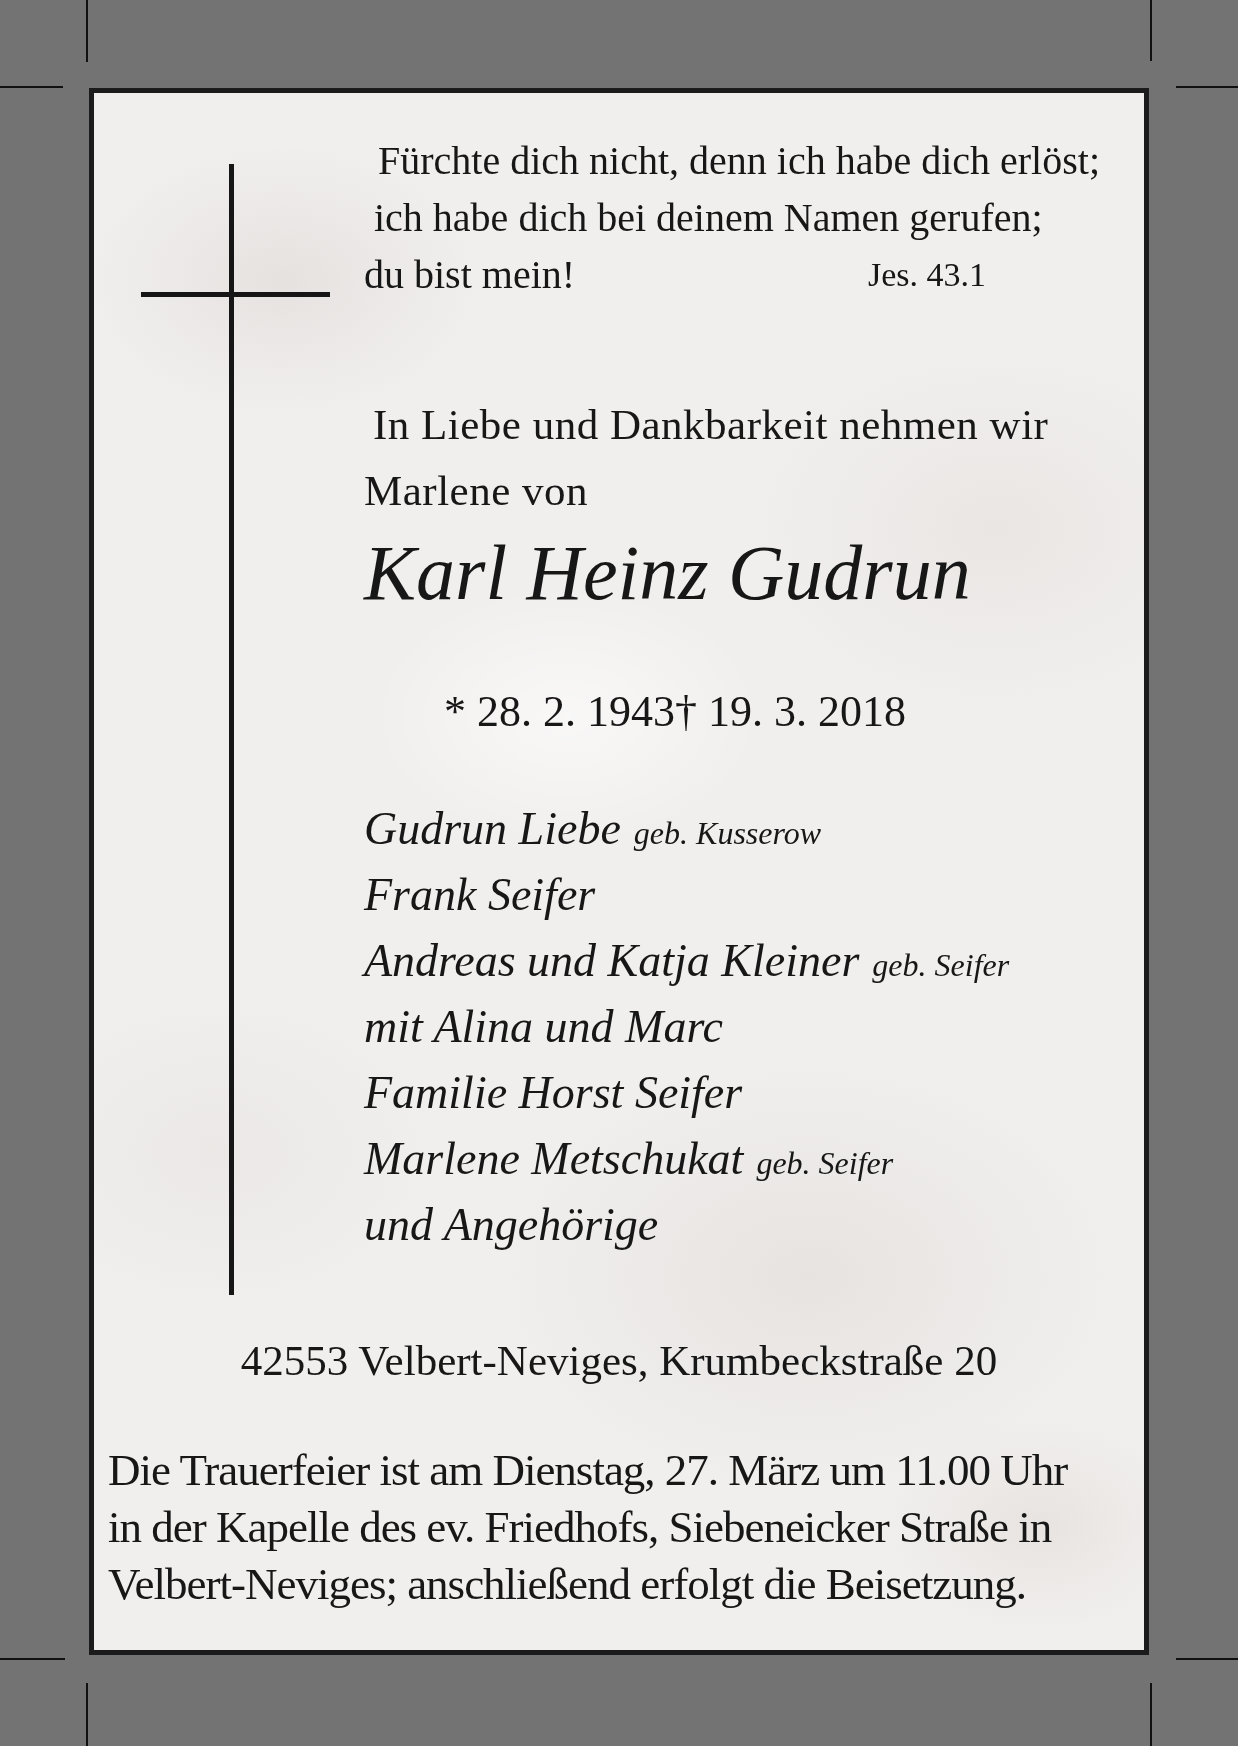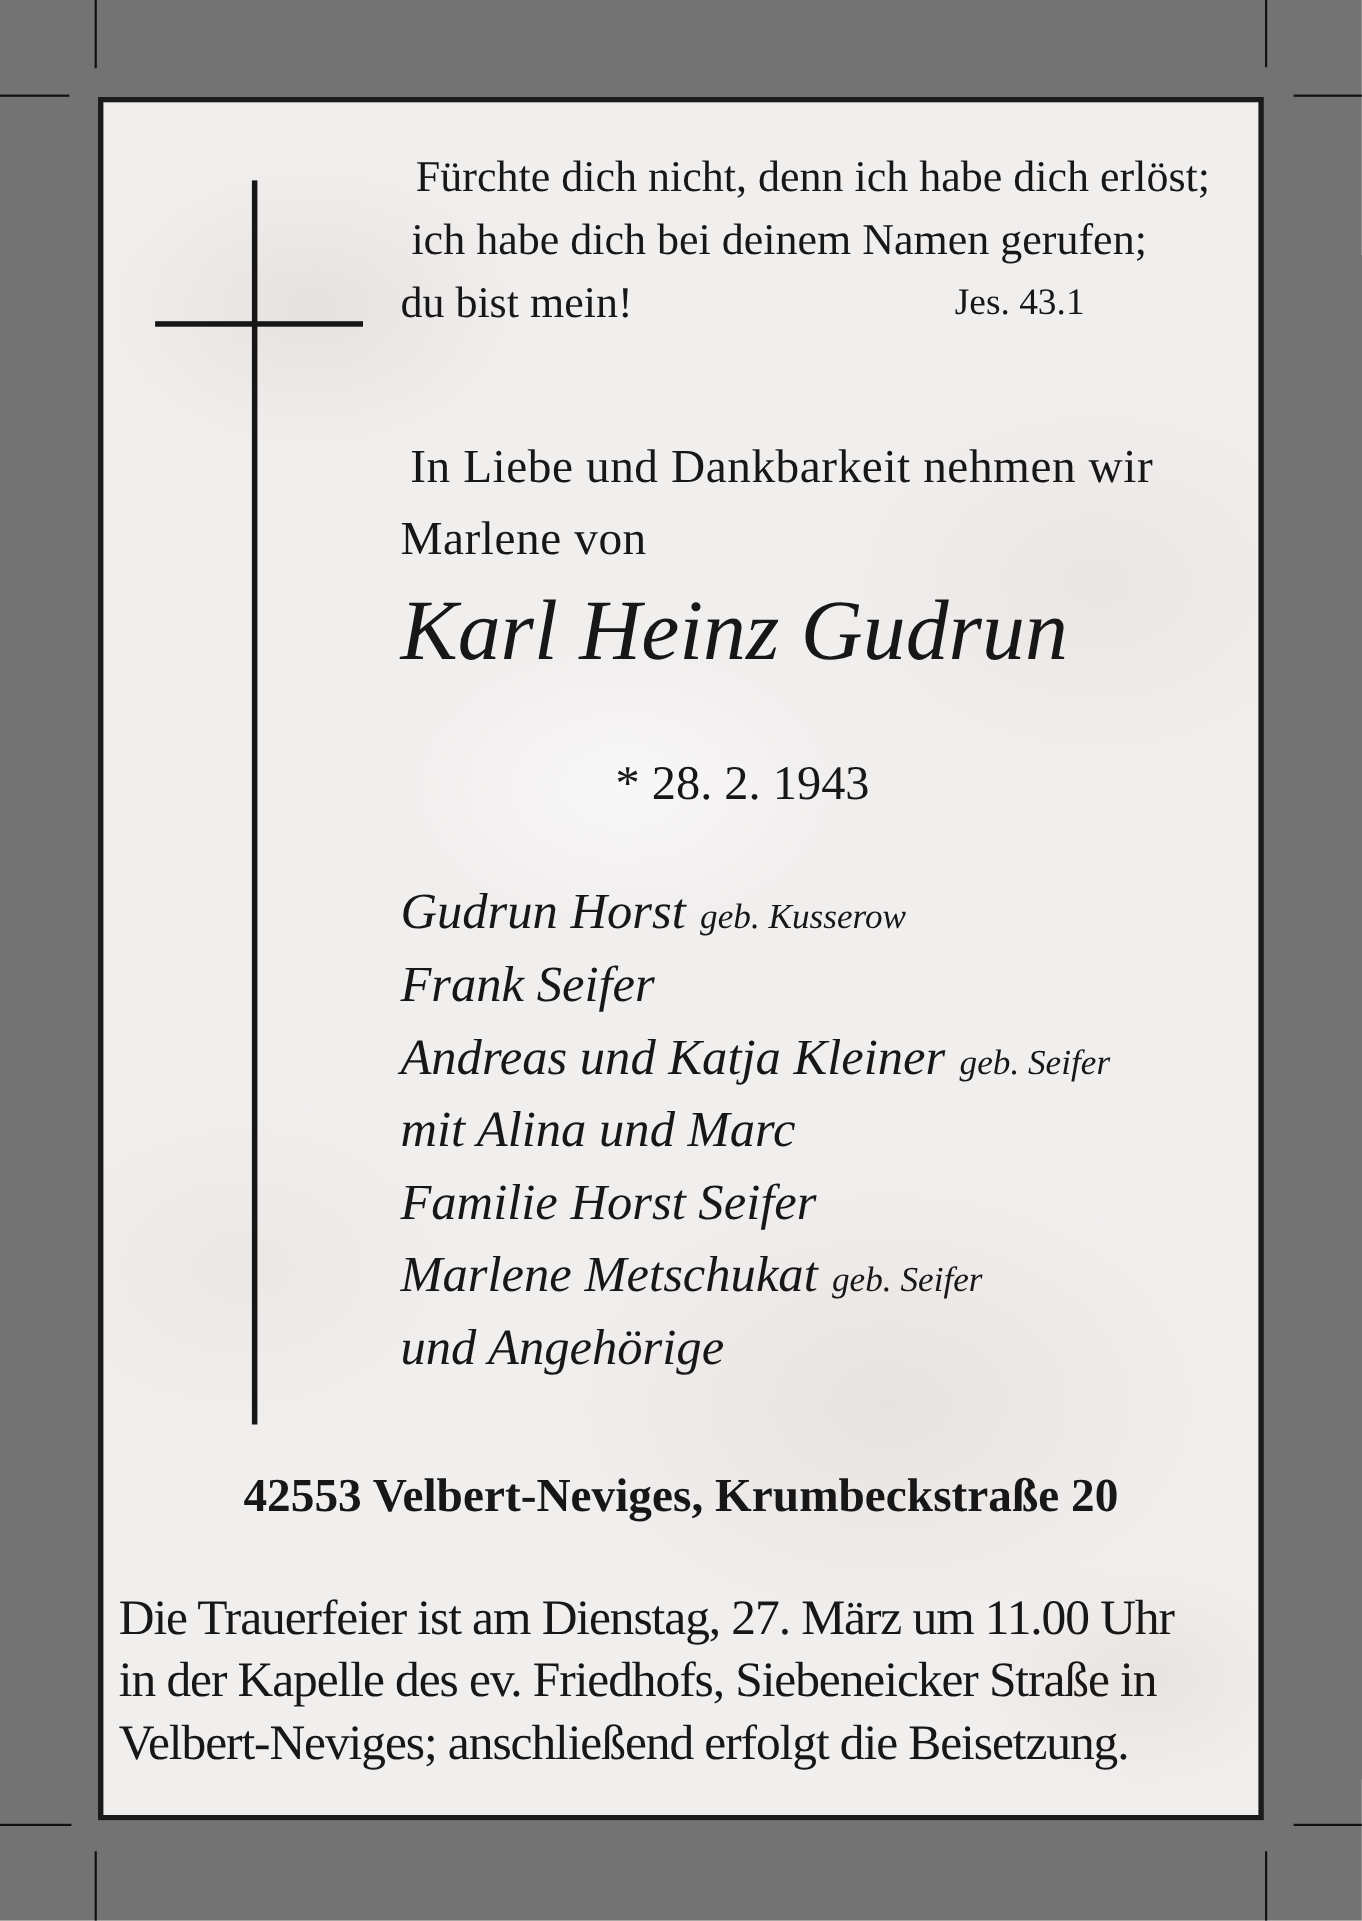--- a/index.html
+++ b/index.html
@@ -72,21 +72,21 @@
 
   
   .mourners{position:absolute;left:364px;top:796px;font-size:46px;font-style:italic;}
   .mourners .row{height:66px;line-height:66px;white-space:nowrap;display:flex;align-items:baseline;}
   .mourners .suffix{font-size:32px;margin-left:13px;}
   .mourners .suffix:empty{display:none;}
 
   
   .address{
     position:absolute;left:94px;top:1336px;width:1050px;
-    text-align:center;font-size:43px;line-height:50px;white-space:nowrap;font-weight:bold;
+    text-align:center;font-size:43px;line-height:50px;white-space:nowrap;
   }
 
   
   .funeral{
     position:absolute;left:108px;top:1442px;width:1030px;
     font-size:45px;line-height:57px;letter-spacing:-1px;
   }
 </style>
 </head>
 <body>
@@ -120,25 +120,26 @@
 
   <div class="intro">
     <div class="line l1">In Liebe und Dankbarkeit nehmen wir</div>
     <div class="line l2">Marlene von</div>
   </div>
 
   <div class="deceased-name line">Karl Heinz Gudrun</div>
 
   <div class="dates">
     <span class="line">* 28. 2. 1943</span>
+    <span class="line">† 19. 3. 2018</span>
   </div>
 
   <div class="mourners">
     <div class="row">
-      <span>Gudrun Horst</span>
+      <span>Gudrun Liebe</span>
       <span class="suffix">geb. Kusserow</span>
     </div>
     <div class="row">
       <span>Frank Seifer</span>
 
     </div>
     <div class="row">
       <span>Andreas und Katja Kleiner</span>
       <span class="suffix">geb. Seifer</span>
     </div>

